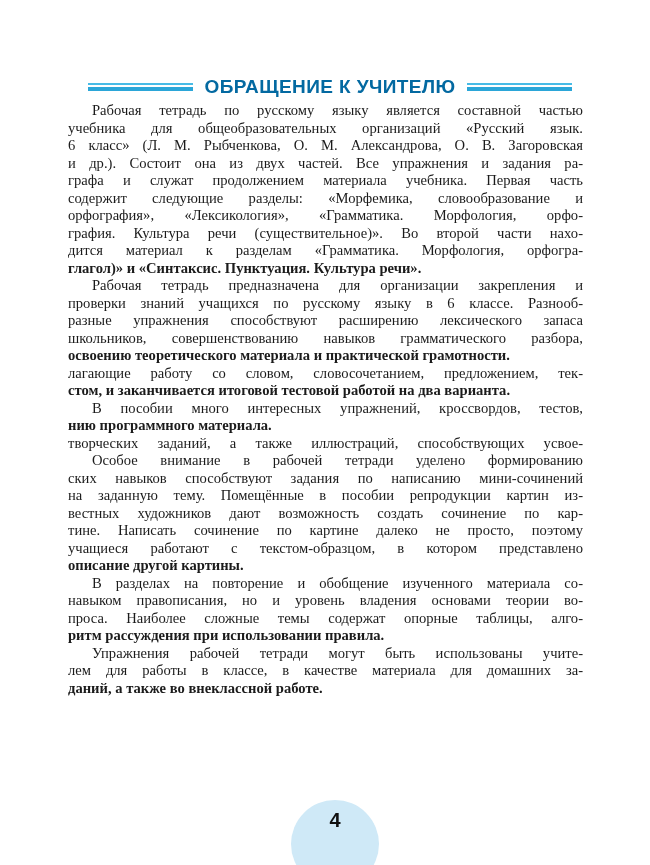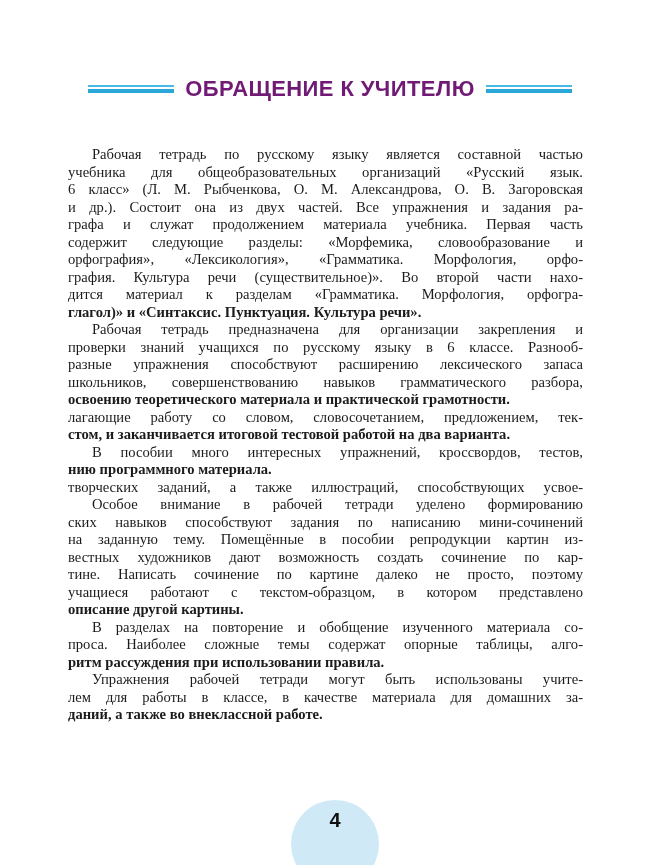--- a/index.html
+++ b/index.html
@@ -29,33 +29,32 @@
   }
   .title-rule {
     flex: 1;
     height: 2px;                      
     border-top: 2px solid var(--accent-light);
     border-bottom: 4px solid var(--accent);
   }
   .page-title {
     font-family: "Liberation Sans", sans-serif;
     font-weight: bold;
-    font-size: 22px;
+    font-size: 19px;
     letter-spacing: 0.4px;
     white-space: nowrap;
-    color: #701a75;
+    color: #0369a1;
   }
   .content {
     position: absolute;
     top: 102px;
     left: 68px;
     width: 515px;
     font-size: 14.6px;
     line-height: 17.5px;
-    margin-top: 44px;
   }
   .paragraph { margin: 0; }
   .pline {
     text-align: justify;
     text-align-last: justify;
     white-space: normal;
   }
   .pline.first { text-indent: 24px; }
   .pline.last  { text-align-last: left; font-weight: bold; }
   .page-number-circle {
@@ -121,20 +120,21 @@
         <div class="pline first">Особое внимание в рабочей тетради уделено формированию</div>
         <div class="pline">ских навыков способствуют задания по написанию мини-сочинений</div>
         <div class="pline">на заданную тему. Помещённые в пособии репродукции картин из-</div>
         <div class="pline">вестных художников дают возможность создать сочинение по кар-</div>
         <div class="pline">тине. Написать сочинение по картине далеко не просто, поэтому</div>
         <div class="pline">учащиеся работают с текстом-образцом, в котором представлено</div>
         <div class="pline last">описание другой картины.</div>
       </div>
       <div class="paragraph">
         <div class="pline first">В разделах на повторение и обобщение изученного материала со-</div>
+        <div class="pline">навыком правописания, но и уровень владения основами теории во-</div>
         <div class="pline">проса. Наиболее сложные темы содержат опорные таблицы, алго-</div>
         <div class="pline last">ритм рассуждения при использовании правила.</div>
       </div>
       <div class="paragraph">
         <div class="pline first">Упражнения рабочей тетради могут быть использованы учите-</div>
         <div class="pline">лем для работы в классе, в качестве материала для домашних за-</div>
         <div class="pline last">даний, а также во внеклассной работе.</div>
       </div>
     </div>
 

